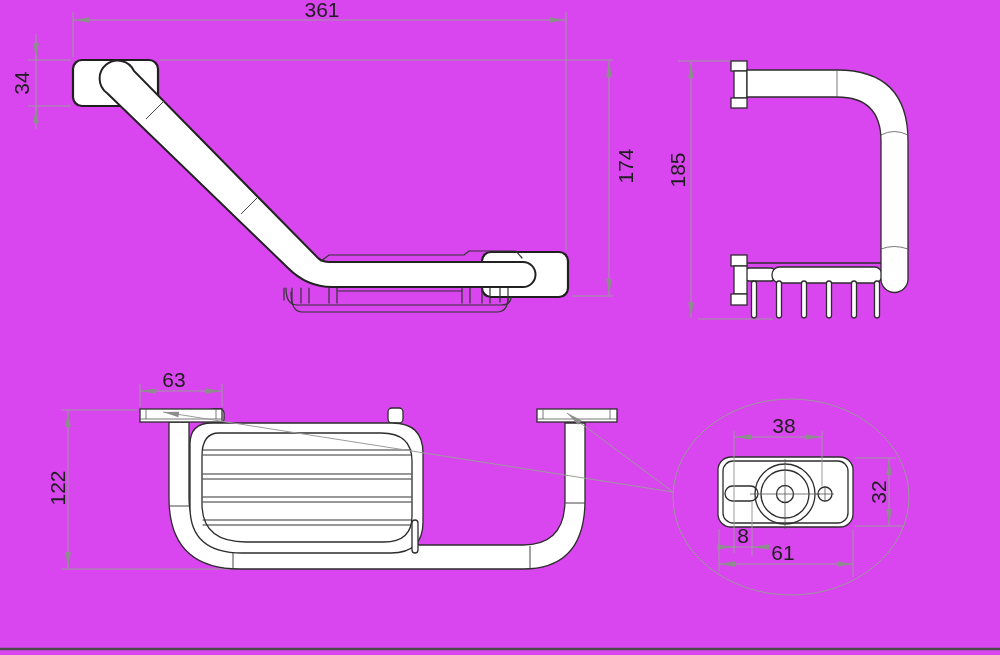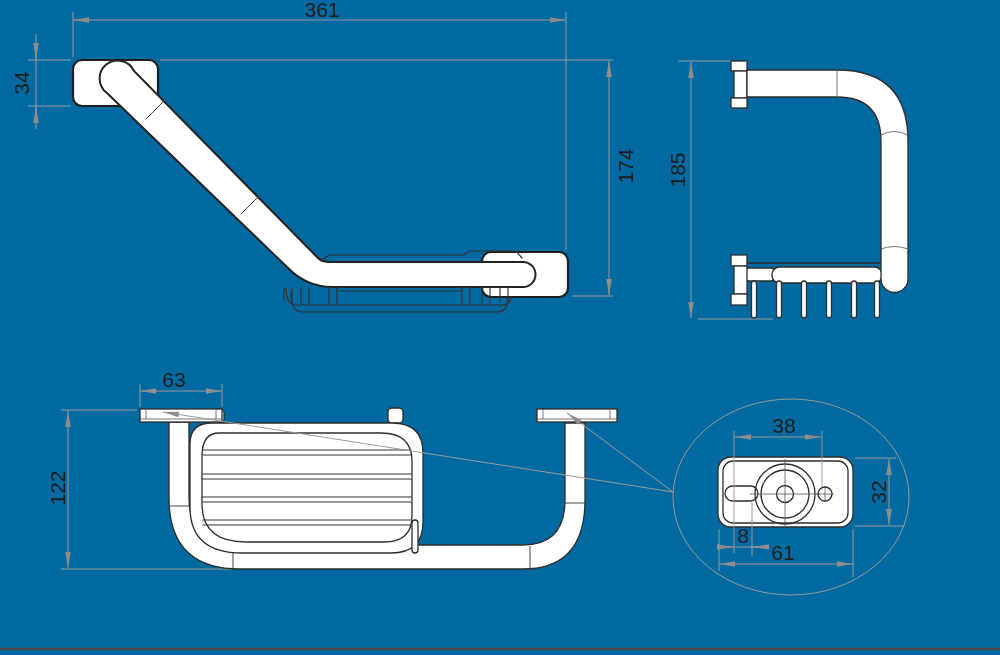--- a/index.html
+++ b/index.html
@@ -1,16 +1,16 @@
 <!DOCTYPE html>
 <html><head>
 <meta charset="utf-8">
 <style>
   html,body{margin:0;padding:0;background:#ffffff;}
-  .canvas{position:relative;width:1000px;height:655px;background:#0369a1;overflow:hidden;}
+  .canvas{position:relative;width:1000px;height:655px;background:#d946ef;overflow:hidden;}
   svg{position:absolute;left:0;top:0;}
   .o  {stroke:#2d2d2d;fill:none;stroke-width:1.3;stroke-linecap:round;}
   .of {stroke:#2d2d2d;fill:#ffffff;stroke-width:1.3;}
   .ow {stroke:#222222;fill:#ffffff;stroke-width:2;}
   .oh {stroke:#1f1f1f;fill:#ffffff;stroke-width:2.2;}
   .w  {stroke:#333333;fill:none;stroke-width:1.2;stroke-linecap:round;}
   .d  {stroke:#9b9b9b;fill:none;stroke-width:1;}
   .thin{stroke:#555555;fill:none;stroke-width:0.8;}
   .tick{stroke:#444444;fill:none;stroke-width:1;}
   .t  {font-family:"Liberation Sans",sans-serif;font-size:21px;fill:#1d1d1d;text-anchor:middle;}

